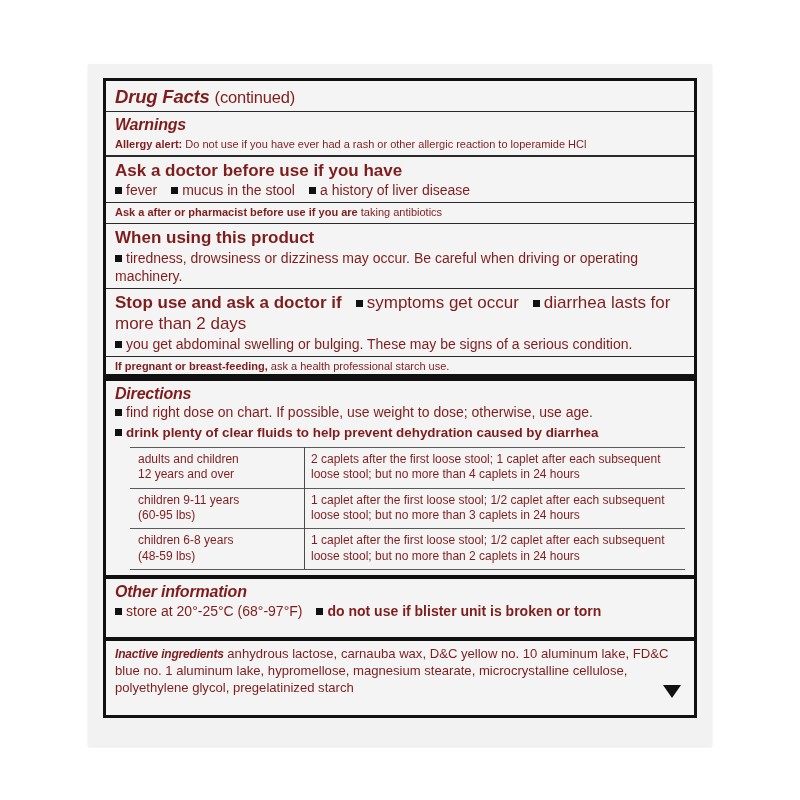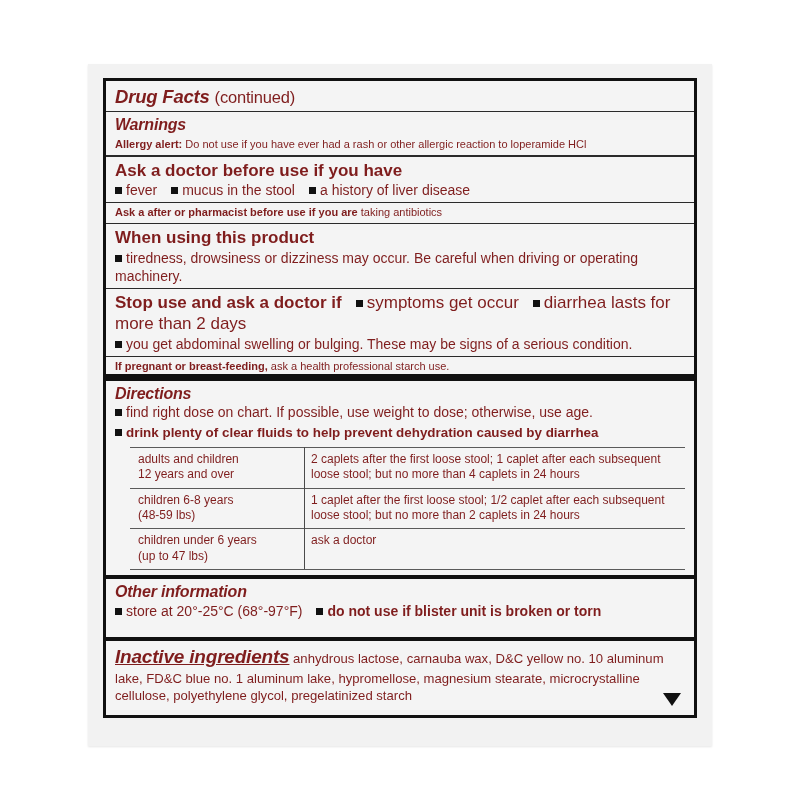--- a/index.html
+++ b/index.html
@@ -148,25 +148,24 @@
     margin: 0 9px 0 24px;
   }
 
   .inactive-block {
     font-size: 13.1px;
     line-height: 1.3;
     padding: 4px 0 2px 0;
     position: relative;
   }
   .inactive-head {
-    font-size: 19px;
+    font-size: 12px;
     font-weight: bold;
     font-style: italic;
     letter-spacing: -0.2px;
-    text-decoration: underline;
   }
 
   .tri {
     position: absolute;
     right: 4px;
     bottom: 0px;
     width: 0;
     height: 0;
     border-left: 9px solid transparent;
     border-right: 9px solid transparent;
@@ -234,29 +233,29 @@
 
     <div class="table-wrap">
       <table class="dosetable">
         <tbody>
             <tr>
           <td class="agecol" style="white-space:pre-line">adults and children
 12 years and over</td>
           <td>2 caplets after the first loose stool; 1 caplet after each subsequent loose stool; but no more than 4 caplets in 24 hours</td>
         </tr>
         <tr>
+          <td class="agecol" style="white-space:pre-line">children 9-11 years
+(60-95 lbs)</td>
+          <td>1 caplet after the first loose stool; 1/2 caplet after each subsequent loose stool; but no more than 3 caplets in 24 hours</td>
+        </tr>
+        <tr>
           <td class="agecol" style="white-space:pre-line">children 6-8 years
 (48-59 lbs)</td>
           <td>1 caplet after the first loose stool; 1/2 caplet after each subsequent loose stool; but no more than 2 caplets in 24 hours</td>
         </tr>
-        <tr>
-          <td class="agecol" style="white-space:pre-line">children under 6 years
-(up to 47 lbs)</td>
-          <td>ask a doctor</td>
-        </tr>
       </tbody>
         </table>
     </div>
     <div class="table-bottom"></div>
     <div style="height:5px"></div>
 
     <div class="midrule"></div>
 
     <div class="sec other-info-pad">
       <div class="sec-head">Other information</div>

